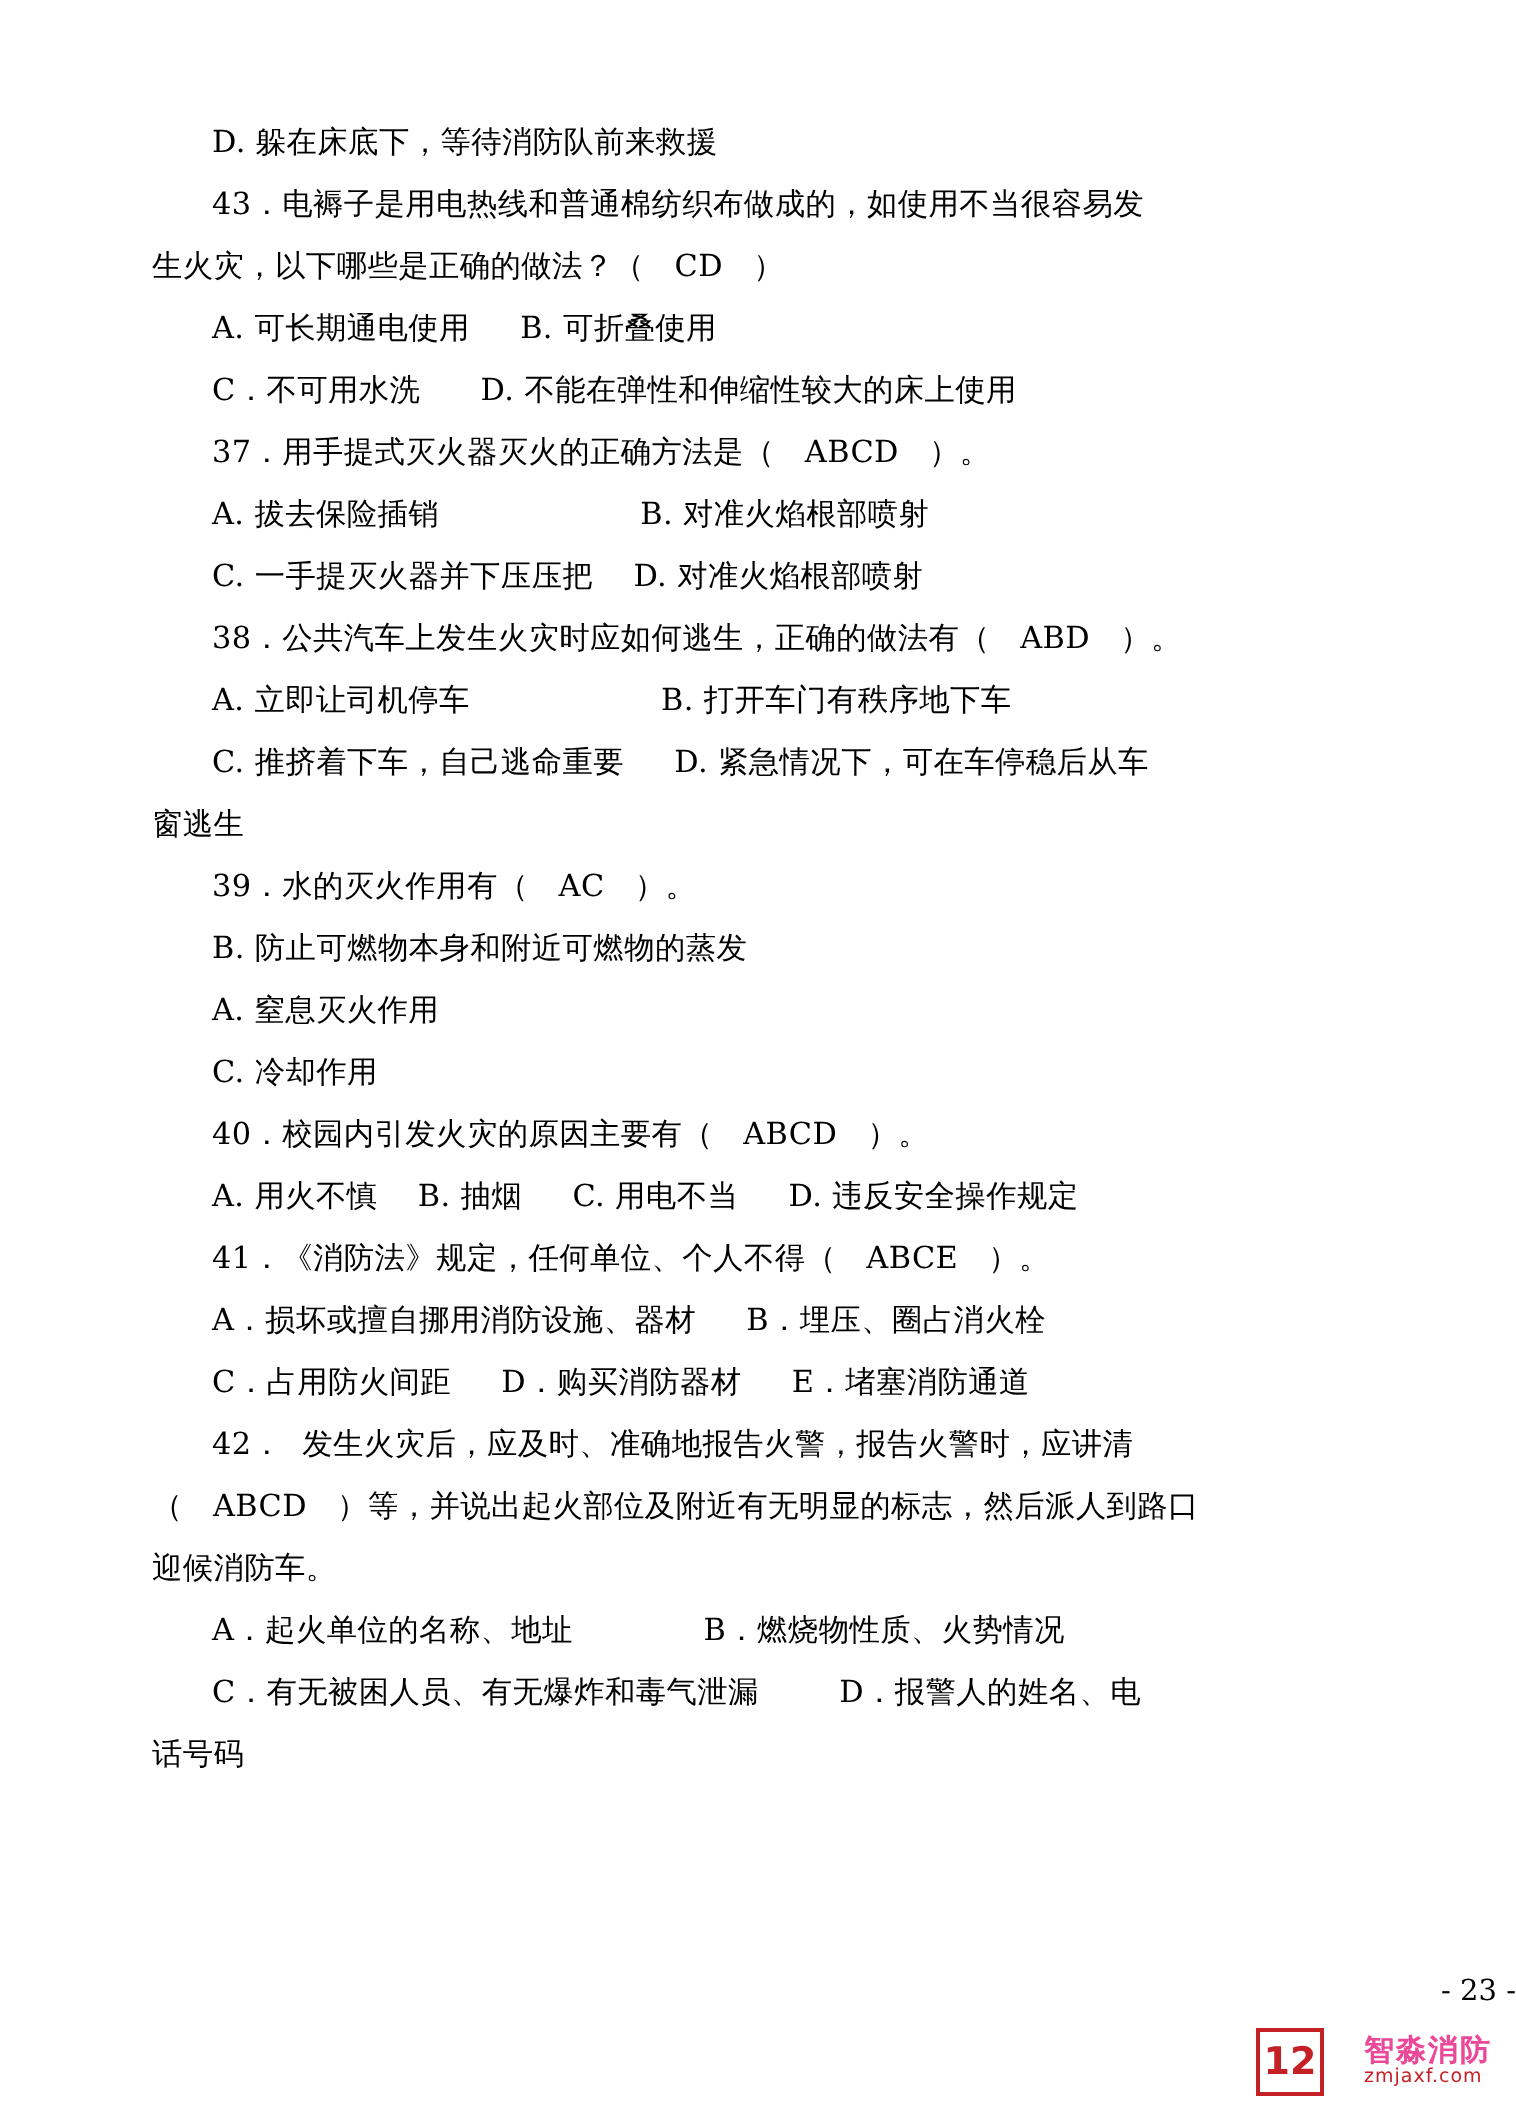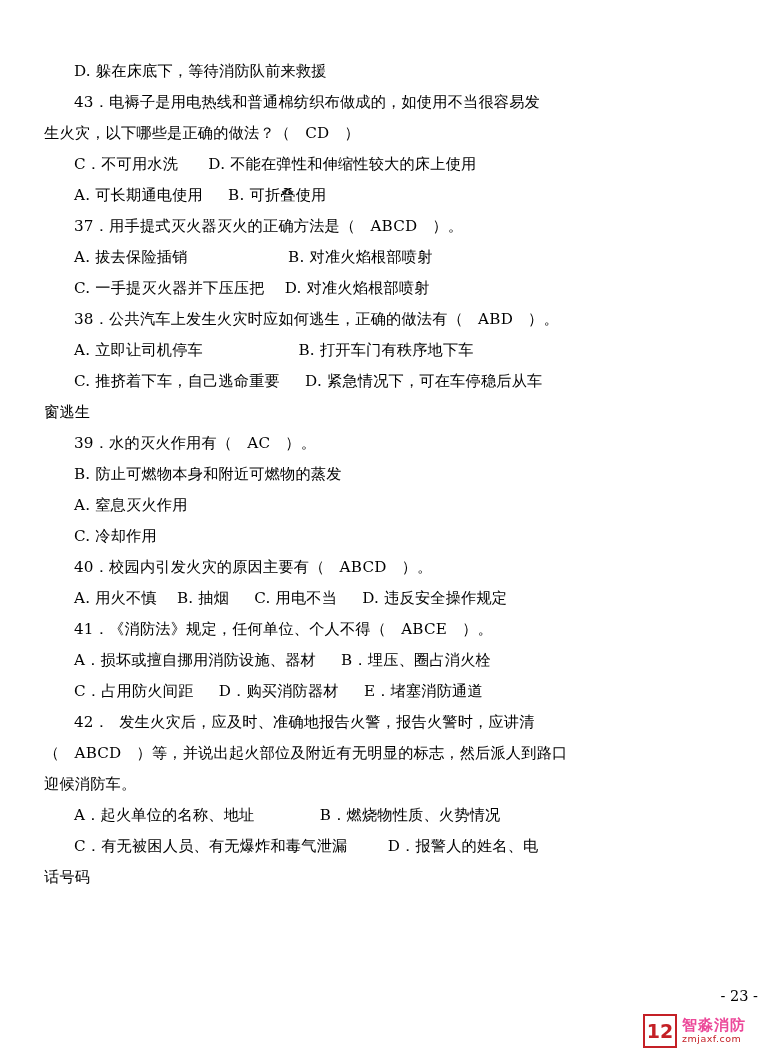--- a/index.html
+++ b/index.html
@@ -13,21 +13,21 @@
     font-family: "DejaVu Serif", "Liberation Serif", serif;
     color: #000000;
     position: relative;
     overflow: hidden;
   }
   .page {
     position: relative;
     width: 758px;
     height: 1056px;
     box-sizing: border-box;
-    padding: 56px 78px 0 44px;
+    padding: 56px 78px 0 76px;
   }
   .doc-body {
     font-size: 15.2px;
     line-height: 31px;
     letter-spacing: 0.2px;
     text-align: justify;
   }
   .para {
     margin: 0;
     white-space: pre-wrap;
@@ -47,21 +47,21 @@
     text-align: right;
     font-size: 14.5px;
     font-family: "DejaVu Serif", "Liberation Serif", serif;
   }
   .watermark {
     position: absolute;
     right: 12px;
     bottom: 8px;
     display: flex;
     align-items: center;
-    gap: 5px;
+    gap: 20px;
     margin-left: 24px;
   }
   .wm-logo {
     width: 34px;
     height: 34px;
     border: 2px solid #c42026;
     box-sizing: border-box;
     display: flex;
     align-items: center;
     justify-content: center;
@@ -92,22 +92,22 @@
   }
 </style>
 </head>
 <body>
 
 <div class="page">
   <div class="doc-body">
     <p class="para indent">D. 躲在床底下，等待消防队前来救援</p>
     <p class="para indent">43．电褥子是用电热线和普通棉纺织布做成的，如使用不当很容易发</p>
     <p class="para noindent">生火灾，以下哪些是正确的做法？（   CD   ）</p>
+    <p class="para indent">A. 可长期通电使用     B. 可折叠使用</p>
     <p class="para indent">C．不可用水洗      D. 不能在弹性和伸缩性较大的床上使用</p>
-    <p class="para indent">A. 可长期通电使用     B. 可折叠使用</p>
     <p class="para indent">37．用手提式灭火器灭火的正确方法是（   ABCD   ）。</p>
     <p class="para indent">A. 拔去保险插销                    B. 对准火焰根部喷射</p>
     <p class="para indent">C. 一手提灭火器并下压压把    D. 对准火焰根部喷射</p>
     <p class="para indent">38．公共汽车上发生火灾时应如何逃生，正确的做法有（   ABD   ）。</p>
     <p class="para indent">A. 立即让司机停车                   B. 打开车门有秩序地下车</p>
     <p class="para indent">C. 推挤着下车，自己逃命重要     D. 紧急情况下，可在车停稳后从车</p>
     <p class="para noindent">窗逃生</p>
     <p class="para indent">39．水的灭火作用有（   AC   ）。</p>
     <p class="para indent">B. 防止可燃物本身和附近可燃物的蒸发</p>
     <p class="para indent">A. 窒息灭火作用</p>

